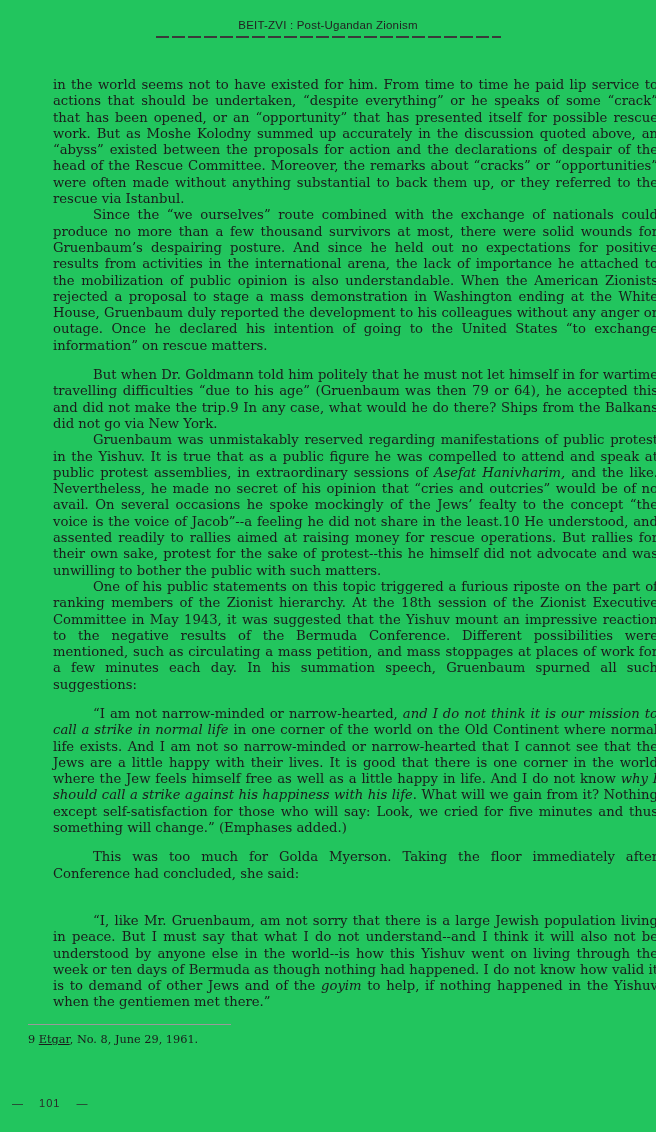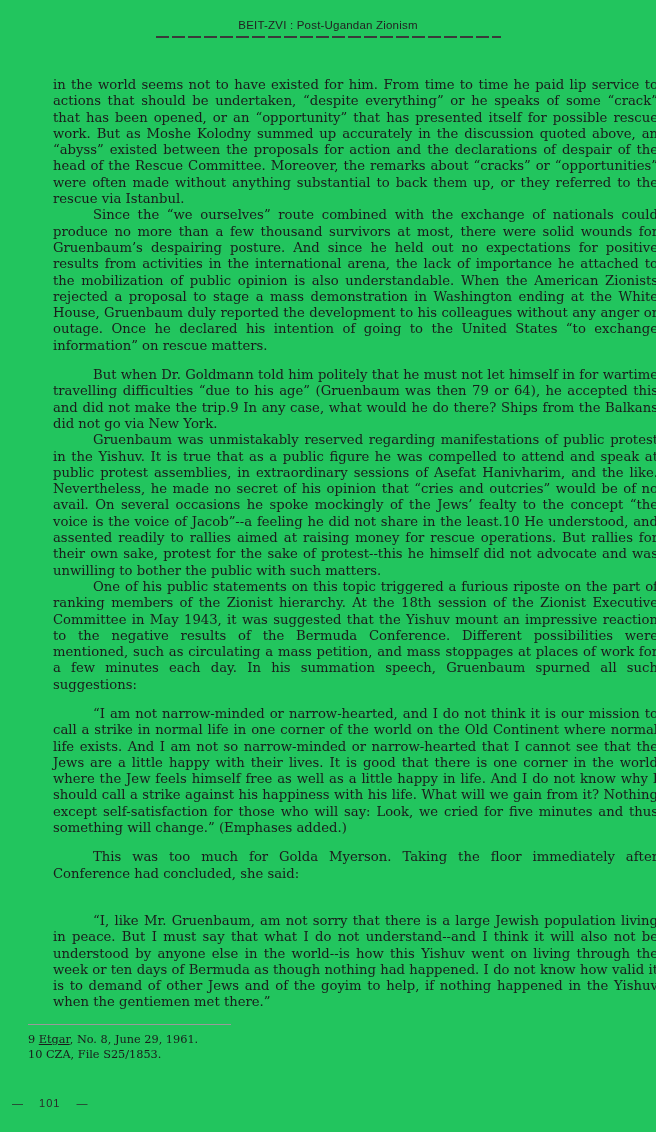--- a/index.html
+++ b/index.html
@@ -38,21 +38,21 @@
     width: 605px;
     text-align: justify;
     font-size: 13.2px;
     line-height: 16.3px;
     margin-left: 28px;
   }
   .para { margin: 0; }
   .para.indent { text-indent: 40px; }
   .gap-small { margin-top: 13px; }
   .gap-large { margin-top: 31px; }
-  .it { }
+  .it { font-style: italic; }
   .un { text-decoration: underline; }
   .footnote-area {
     position: absolute;
     left: 28px;
     top: 1024px;
     width: 600px;
   }
   .fn-rule {
     width: 203px;
     height: 1px;
@@ -97,21 +97,20 @@
       <p class="para indent"><span>One of his public statements on this topic triggered a furious riposte on the part of ranking members of the Zionist hierarchy. At the 18th session of the Zionist Executive Committee in May 1943, it was suggested that the Yishuv mount an impressive reaction to the negative results of the Bermuda Conference. Different possibilities were mentioned, such as circulating a mass petition, and mass stoppages at places of work for a few minutes each day. In his summation speech, Gruenbaum spurned all such suggestions:</span></p>
       <p class="para indent gap-small"><span>“I am not narrow-minded or narrow-hearted, </span><span class="it">and I do not think it is our mission to call a strike in normal life</span><span> in one corner of the world on the Old Continent where normal life exists. And I am not so narrow-minded or narrow-hearted that I cannot see that the Jews are a little happy with their lives. It is good that there is one corner in the world where the Jew feels himself free as well as a little happy in life. And I do not know </span><span class="it">why I should call a strike against his happiness with his life</span><span>. What will we gain from it? Nothing except self-satisfaction for those who will say: Look, we cried for five minutes and thus something will change.” (Emphases added.)</span></p>
       <p class="para indent gap-small"><span>This was too much for Golda Myerson. Taking the floor immediately after Conference had concluded, she said:</span></p>
       <p class="para indent gap-large"><span>“I, like Mr. Gruenbaum, am not sorry that there is a large Jewish population living in peace. But I must say that what I do not understand--and I think it will also not be understood by anyone else in the world--is how this Yishuv went on living through the week or ten days of Bermuda as though nothing had happened. I do not know how valid it is to demand of other Jews and of the </span><span class="it">goyim</span><span> to help, if nothing happened in the Yishuv when the gentiemen met there.”</span></p>
     </div>
 
   <div class="footnote-area">
     <div class="fn-rule"></div>
     <div class="footnotes">
         <p class="fn"><span>9 </span><span class="un">Etgar</span><span>, No. 8, June 29, 1961.</span></p>
-        <p class="fn"><span>10 CZA, File S25/1853.</span></p>
       </div>
   </div>
 
   <div class="page-footer">
     <span class="dash">—</span>
     <span class="pagenum">101</span>
     <span class="dash">—</span>
   </div>
 
 </div>

